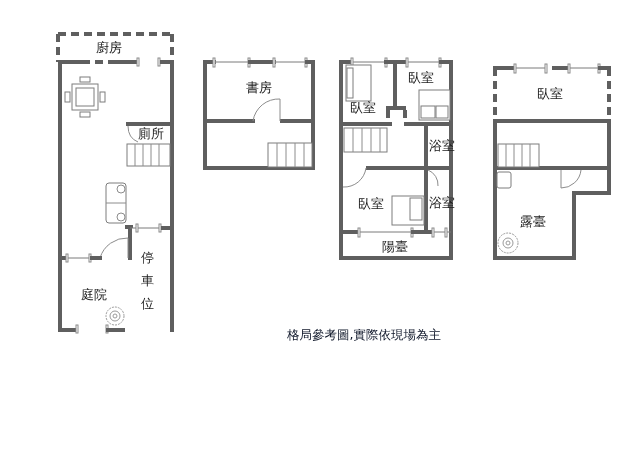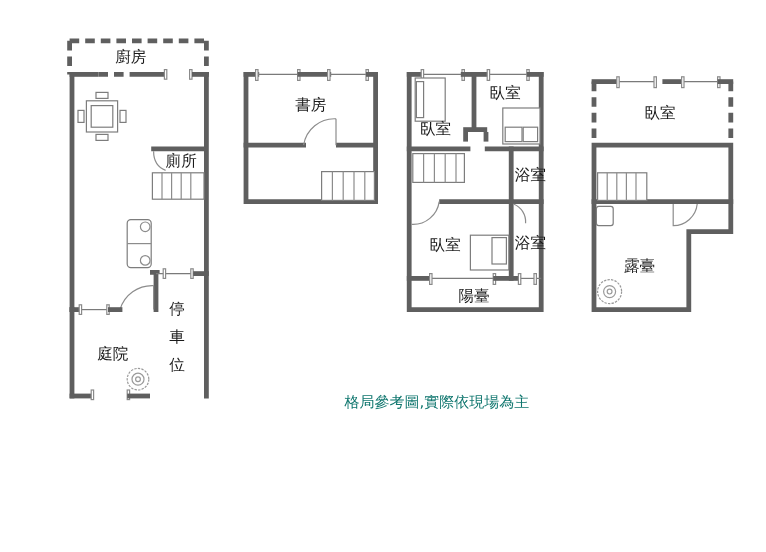--- a/index.html
+++ b/index.html
@@ -5,21 +5,21 @@
     html, body { margin: 0; padding: 0; background: #ffffff; }
     body { width: 638px; height: 460px; position: relative; overflow: hidden; font-family: "DejaVu Sans", sans-serif; }
     #plan { position: absolute; left: 0; top: 0; width: 638px; height: 460px; }
     .wall { stroke: #5f5f5f; stroke-width: 4; fill: none; stroke-linecap: square; }
     .wall-dash { stroke: #5f5f5f; stroke-width: 4; fill: none; stroke-dasharray: 8 5; }
     .thin { stroke: #8c8c8c; stroke-width: 1; fill: none; }
     .win-line { stroke: #7a7a7a; stroke-width: 1; }
     .win-post { fill: #ffffff; stroke: #8a8a8a; stroke-width: 1; }
     .furn { fill: #ffffff; stroke: #7d7d7d; stroke-width: 1; }
     .label { font-family: "DejaVu Sans", sans-serif; font-size: 13px; fill: #1a1a1a; }
-    .note { position: absolute; left: 287px; top: 327px; font-size: 12.5px; color: #0f766e; white-space: nowrap; font-family: "DejaVu Sans", sans-serif; }
+    .note { position: absolute; left: 287px; top: 327px; font-size: 12.5px; color: #0f172a; white-space: nowrap; font-family: "DejaVu Sans", sans-serif; }
   </style>
 </head>
 <body>
 
 <svg id="plan" viewBox="0 0 638 460" xmlns="http://www.w3.org/2000/svg">
 
   <g>
 
     <path class="wall-dash" d="M58 34 H172"></path>
 

